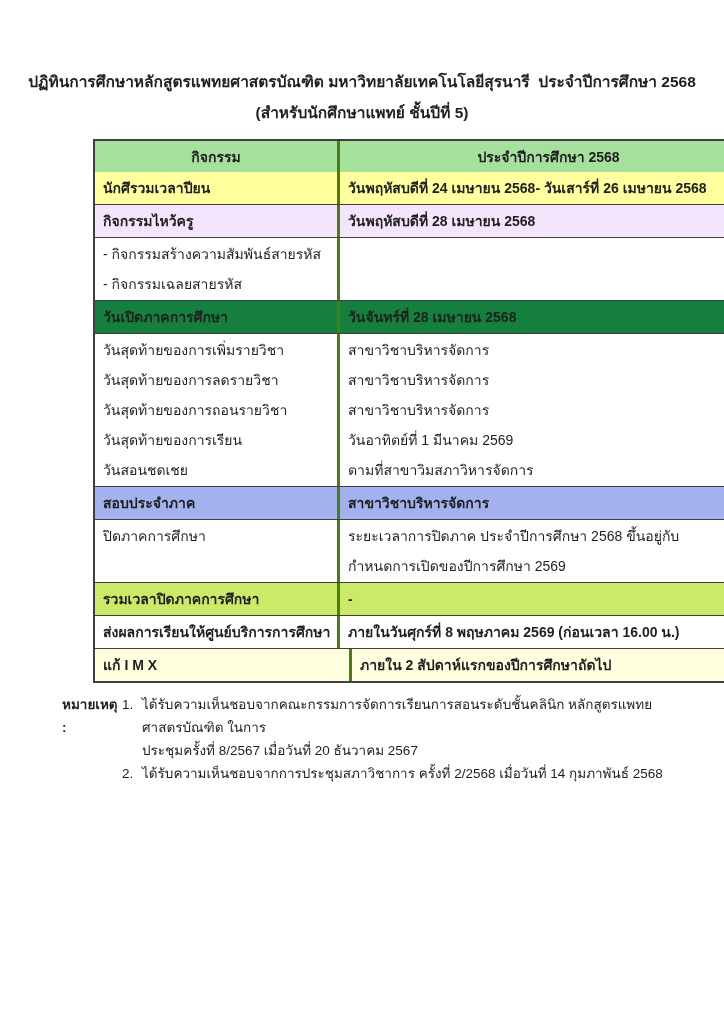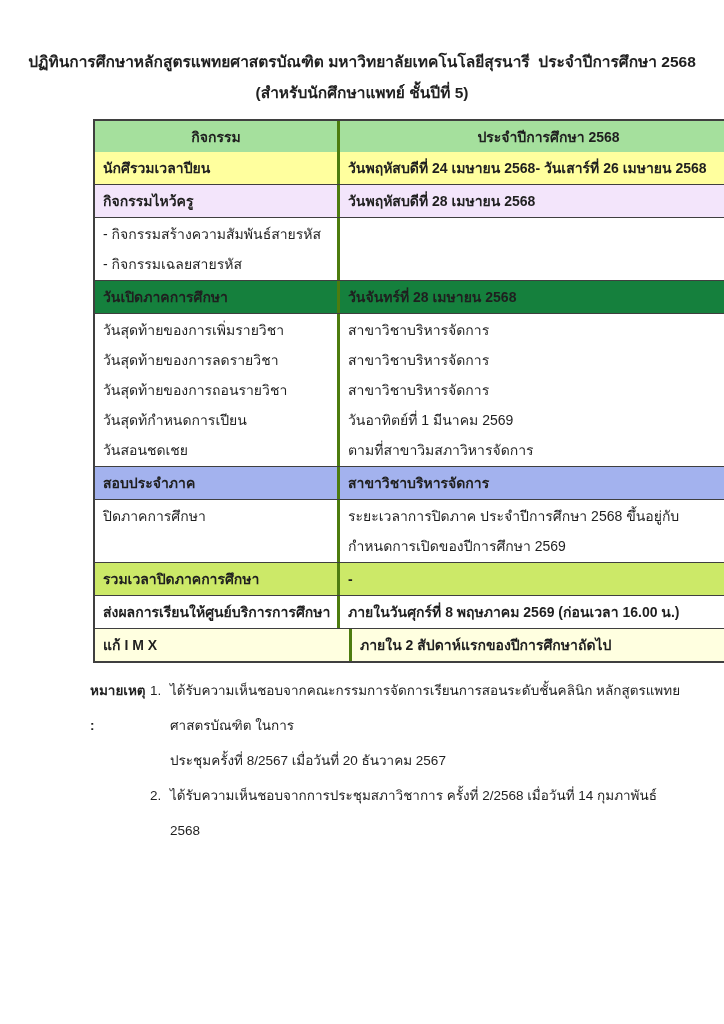--- a/index.html
+++ b/index.html
@@ -3,21 +3,21 @@
 <meta charset="utf-8">
 <style>
   * { margin: 0; padding: 0; box-sizing: border-box; }
   html, body {
     width: 724px; height: 1024px;
     background: #ffffff;
     font-family: "Liberation Sans", "DejaVu Sans", sans-serif;
     color: #1f1f1f;
     overflow: hidden;
   }
-  .doc { padding-top: 52px; }
+  .doc { padding-top: 72px; }
   .doc-title {
     text-align: center;
     font-weight: bold;
     font-size: 15.5px;
     line-height: 1.25;
     white-space: pre;
   }
   .doc-subtitle {
     text-align: center;
     font-weight: bold;
@@ -52,21 +52,21 @@
     height: 30px;
     display: flex;
     align-items: center;
     white-space: nowrap;
   }
   .notes {
     margin: 10px 0 0 62px;
     font-size: 13.5px;
     width: 620px;
   }
-  .note-item { display: flex; line-height: 35px; margin-left: 28px; }
+  .note-item { display: flex; line-height: 23px; }
   .note-label { font-weight: bold; width: 60px; flex: 0 0 60px; }
   .note-num { width: 20px; flex: 0 0 20px; }
   .note-lines { flex: 1; }
 </style>
 </head>
 <body>
 
 <div class="doc">
   <div class="doc-title">ปฏิทินการศึกษาหลักสูตรแพทยศาสตรบัณฑิต มหาวิทยาลัยเทคโนโลยีสุรนารี  ประจำปีการศึกษา 2568</div>
   <div class="doc-subtitle">(สำหรับนักศึกษาแพทย์ ชั้นปีที่ 5)</div>
@@ -110,21 +110,21 @@
           </div>
           <div class="cell">
             <div class="cell-line">วันจันทร์ที่ 28 เมษายน 2568</div>
           </div>
         </div>
         <div class="t-row" style="background: rgb(255, 255, 255);">
           <div class="cell">
             <div class="cell-line">วันสุดท้ายของการเพิ่มรายวิชา</div>
             <div class="cell-line">วันสุดท้ายของการลดรายวิชา</div>
             <div class="cell-line">วันสุดท้ายของการถอนรายวิชา</div>
-            <div class="cell-line">วันสุดท้กำหนดการเปียน</div>
+            <div class="cell-line">วันสุดท้ายของการเรียน</div>
             <div class="cell-line">วันสอนชดเชย</div>
           </div>
           <div class="cell">
             <div class="cell-line">สาขาวิชาบริหารจัดการ</div>
             <div class="cell-line">สาขาวิชาบริหารจัดการ</div>
             <div class="cell-line">สาขาวิชาบริหารจัดการ</div>
             <div class="cell-line">วันอาทิตย์ที่ 1 มีนาคม 2569</div>
             <div class="cell-line">ตามที่สาขาวิมสภาวิหารจัดการ</div>
           </div>
         </div>

